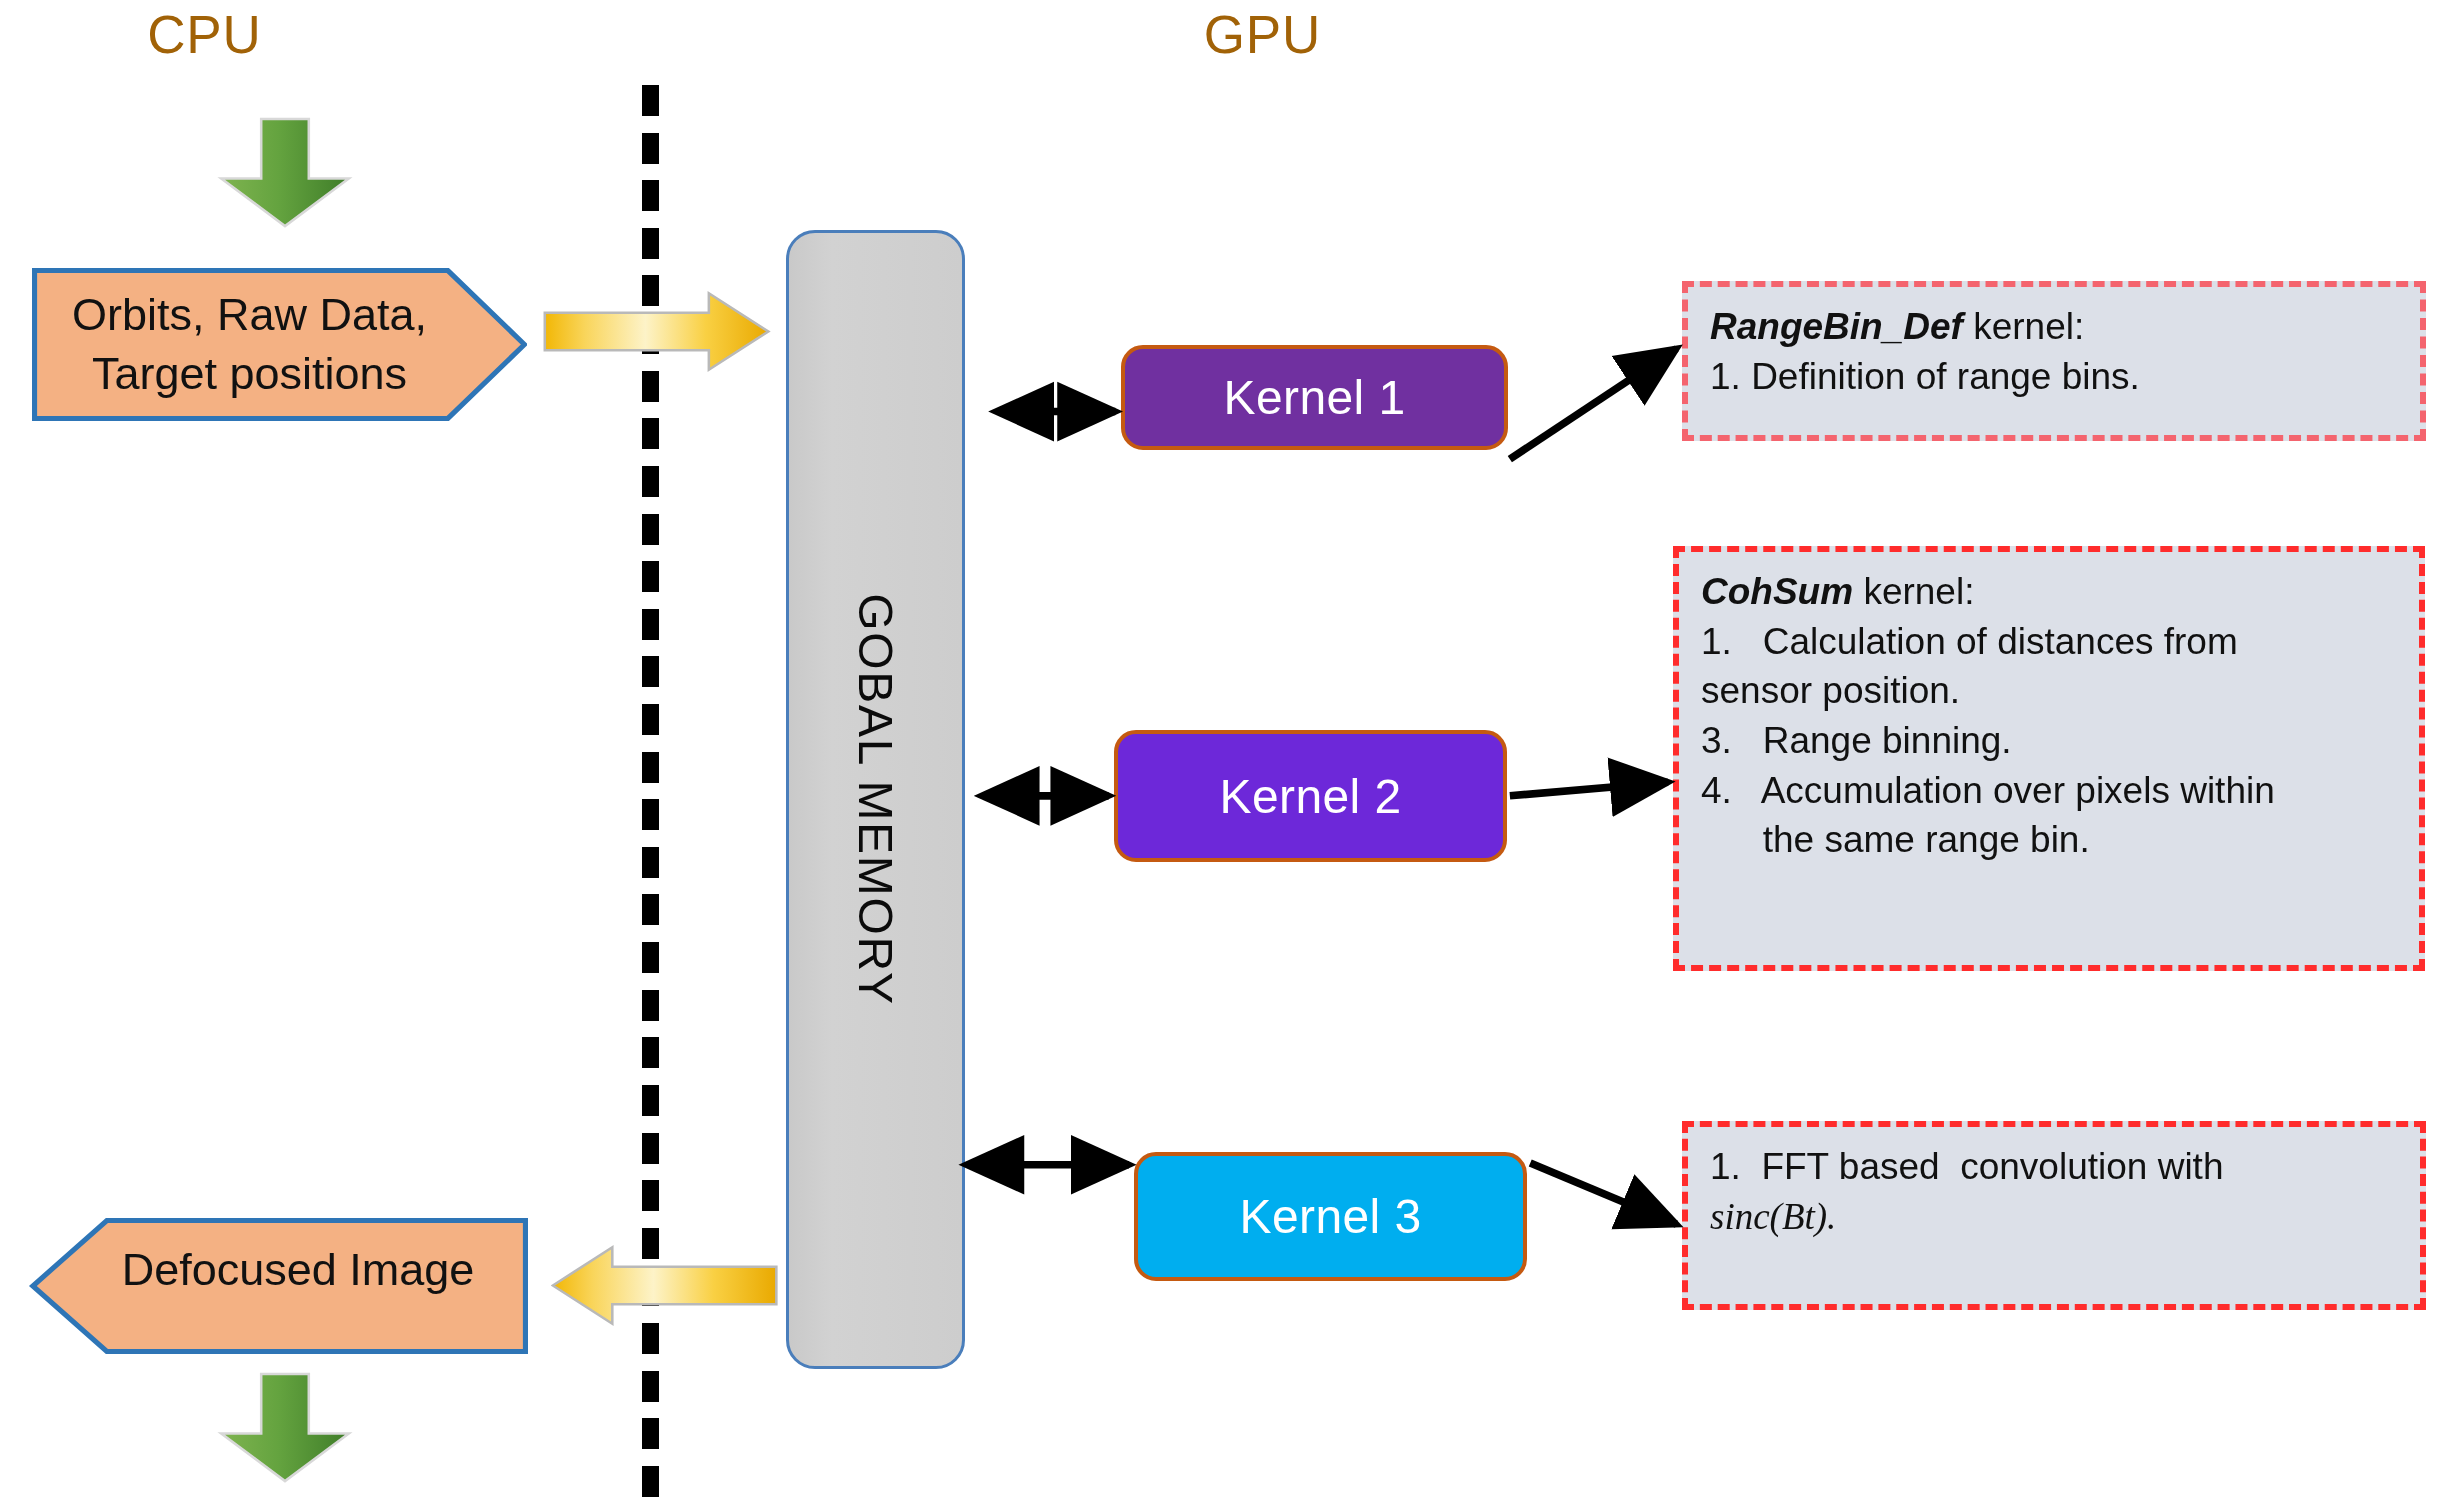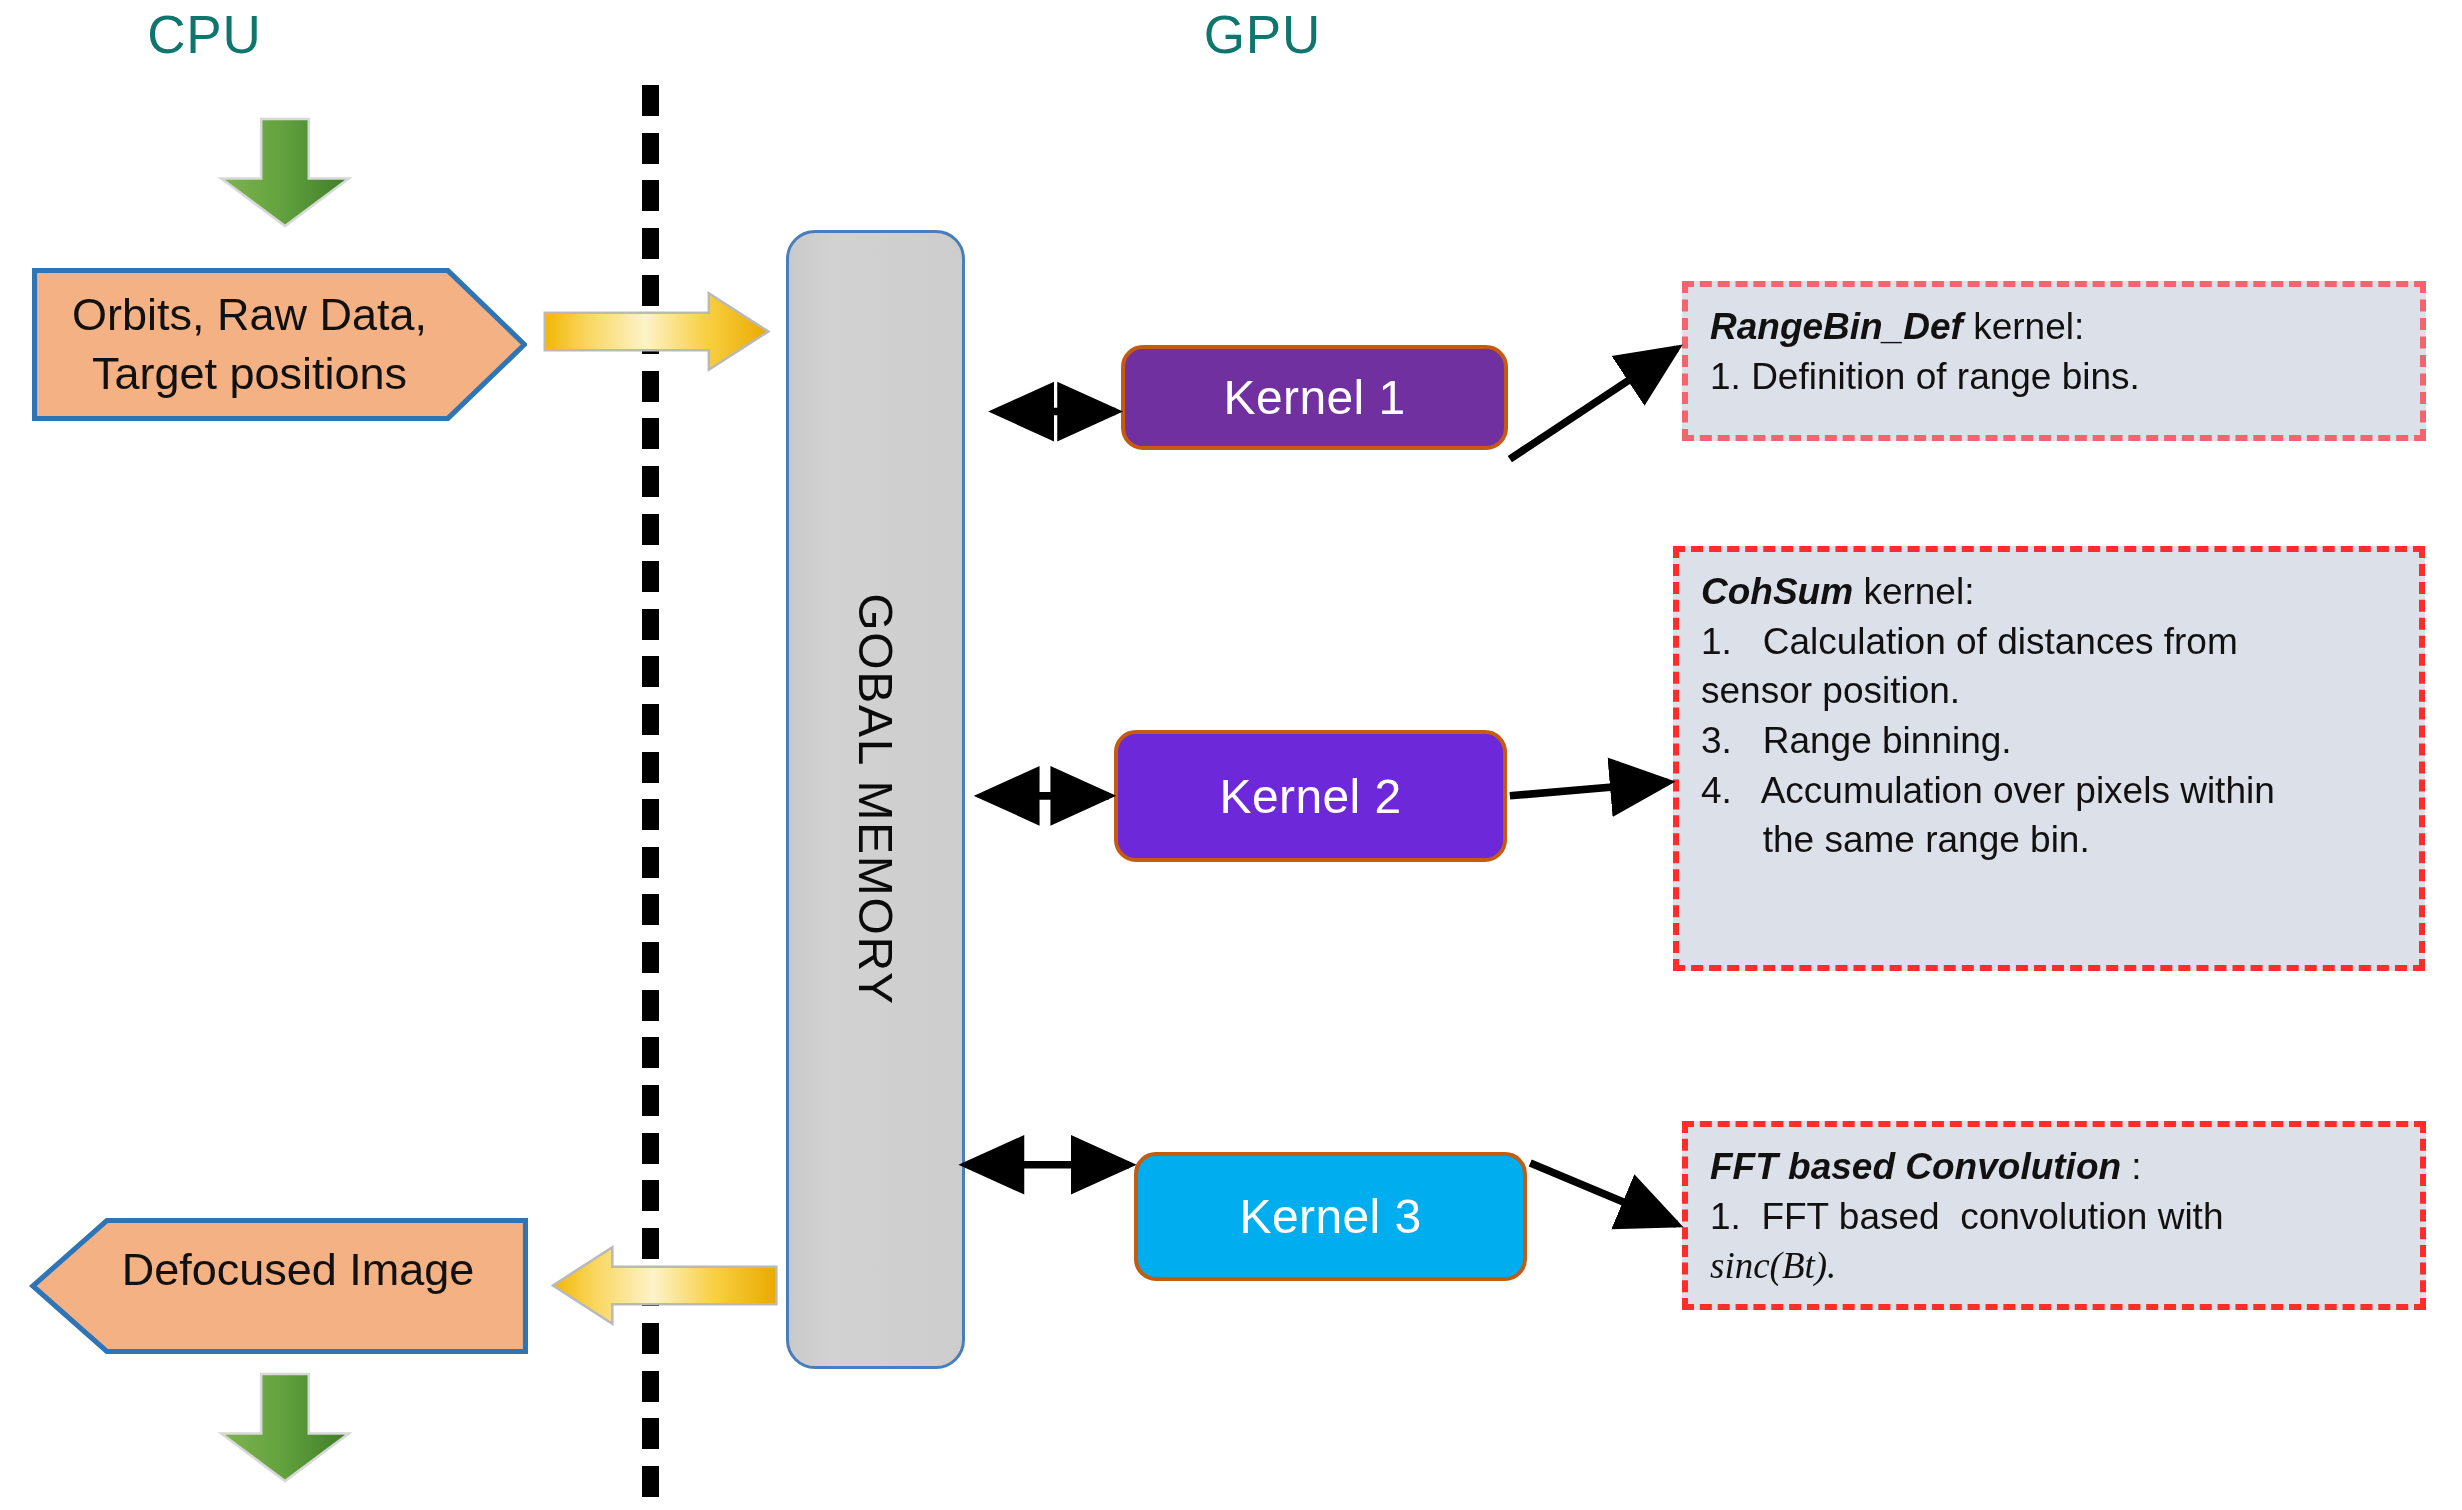--- a/index.html
+++ b/index.html
@@ -1,21 +1,21 @@
 <!DOCTYPE html>
 <html style="font-size:13.6px"><head>
 <meta charset="utf-8">
 <style>
   html,body{margin:0;padding:0;background:#ffffff;}
   body{width:2462px;height:1510px;position:relative;overflow:hidden;
        font-family:"Liberation Sans",sans-serif;color:#000;}
   .stage{position:absolute;left:0;top:0;width:2462px;height:1510px;}
 
   .lbl-head{position:absolute;font-size:53px;font-weight:400;letter-spacing:0.9px;
-            color:#0f766e;text-align:center;white-space:nowrap;}
+            color:#a16207;text-align:center;white-space:nowrap;}
 
   
   .divider{position:absolute;left:642px;top:85px;width:17px;height:1413px;}
   .divider i{position:absolute;left:0;width:17px;height:31px;background:#000;}
 
   
   .grn{position:absolute;}
   .grn svg{display:block;}
 
   
@@ -160,23 +160,20 @@
       <span class="hd">CohSum</span><span> kernel:</span>
     </div>
     <div class="ln">1.   Calculation of distances from</div>
     <div class="ln">sensor position.</div>
     <div class="ln">3.   Range binning.</div>
     <div class="ln">4.   Accumulation over pixels within</div>
     <div class="ln">      the same range bin.</div>
   </div>
 
   <div class="rbox" style="left:1682px;top:1121px;width:744px;height:189px;">
-    <div>
-      <span class="hd">FFT based Convolution</span><span> :</span>
-    </div>
     <div class="ln">1.  FFT based  convolution with</div>
     <div class="ln it">sinc(Bt).</div>
   </div>
 
   <div class="penta" style="left:8.5px;top:1218px;width:519px;height:104px;">
     <svg width="519" height="136" viewBox="0 0 610 160" preserveAspectRatio="none">
       <polygon points="607,3 607,157 115,157 28,80 115,3" fill="#F4B183" stroke="#2E75B6" stroke-width="6"></polygon>
     </svg>
     <div class="txt" style="padding-right:0;padding-left:60px;">
       <div>Defocused Image</div>

